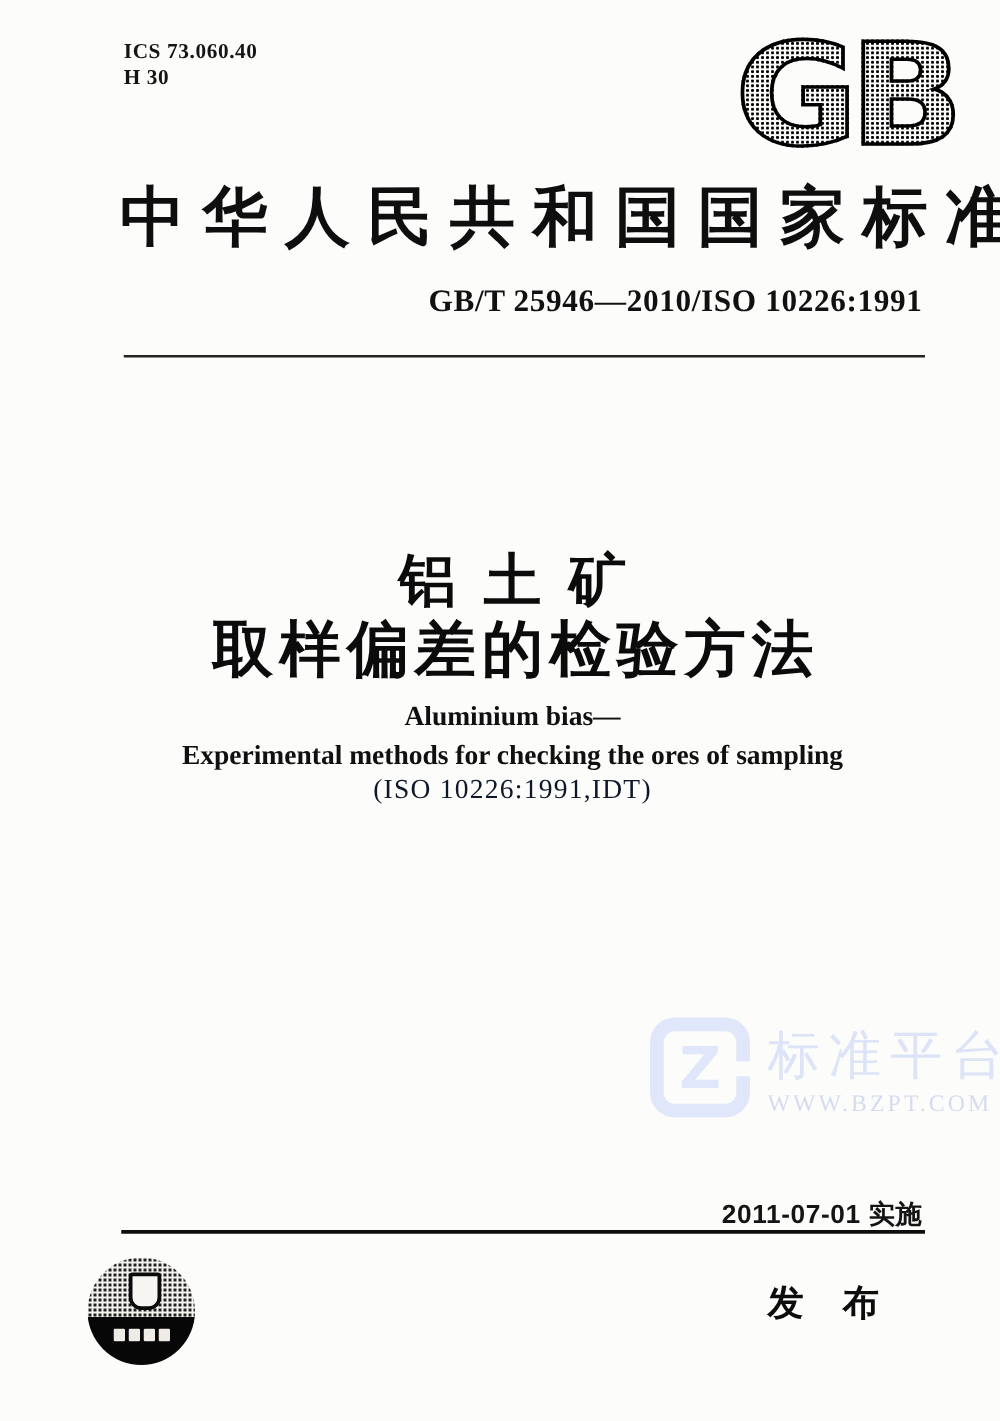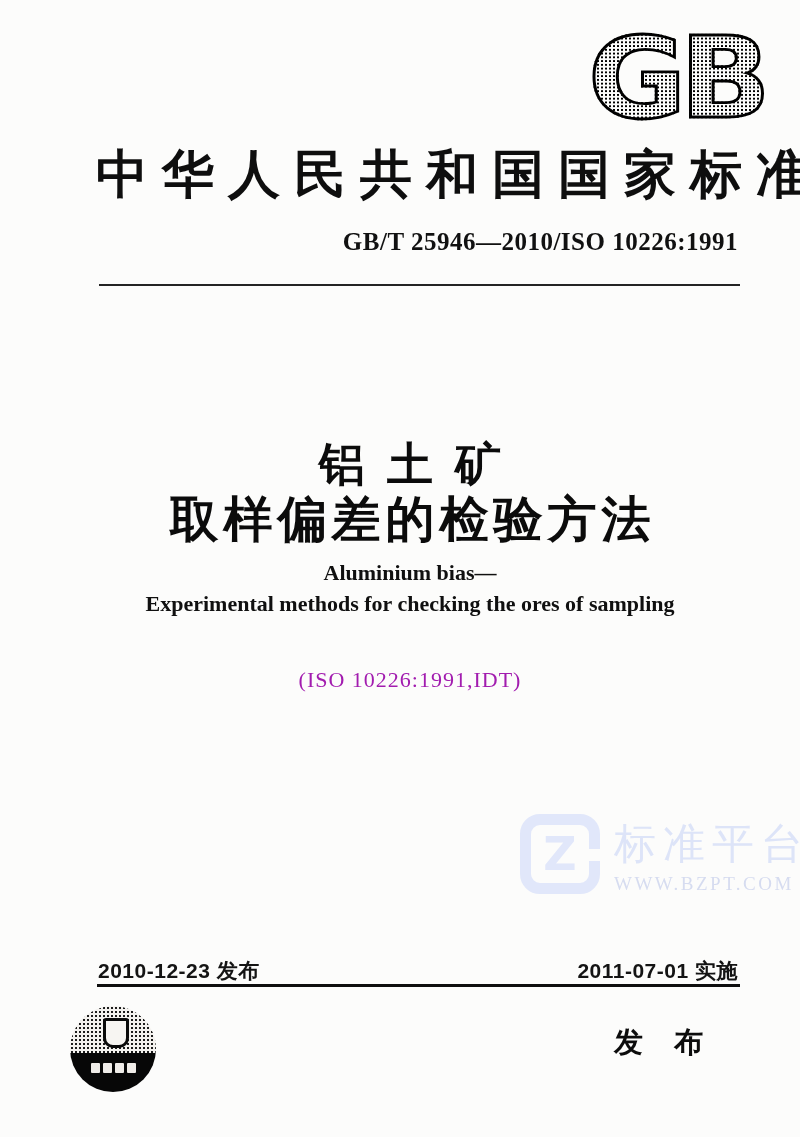--- a/index.html
+++ b/index.html
@@ -74,22 +74,22 @@
   }
   .title-en-1 {
     position: absolute; left: 0; right: 0; top: 560px;
     font-weight: bold; font-size: 22px; color: #101010;
   }
   .title-en-2 {
     position: absolute; left: 0; right: 0; top: 591px;
     font-weight: bold; font-size: 22px; color: #101010;
   }
   .iso-note {
-    position: absolute; left: 0; right: 0; top: 667px;
-    font-size: 22px; letter-spacing: 1px; color: #a21caf;
+    position: absolute; left: 0; right: 0; top: 618px;
+    font-size: 22px; letter-spacing: 1px; color: #0f172a;
   }
 
   
   .watermark {
     position: absolute; left: 520px; top: 814px;
     display: flex; align-items: flex-start; gap: 14px;
     user-select: none;
   }
   .wm-logo {
     width: 58px; height: 58px;
@@ -176,20 +176,24 @@
     font-weight: bold; font-size: 29px; letter-spacing: 12px;
     white-space: nowrap; color: #0c0c0c;
     font-family: "Liberation Serif", serif;
   }
 </style>
 </head>
 <body>
 
 <div class="page">
 
+  <div class="ics-block">
+    <div>ICS 73.060.40</div>
+    <div>H 30</div>
+  </div>
 
   <div class="gb-logo">GB</div>
 
   <div class="heading-cn">中华人民共和国国家标准</div>
 
   <div class="std-number">GB/T 25946—2010/ISO 10226:1991</div>
 
   <div class="rule-top"></div>
 
   <div class="title-wrap">
@@ -203,21 +207,20 @@
   <div class="watermark">
     <div class="wm-logo">
       <span class="wm-z">Z</span>
     </div>
     <div class="wm-text">
       <span class="wm-name">标准平台</span>
       <span class="wm-url">WWW.BZPT.COM</span>
     </div>
   </div>
 
-  <div class="date-issued">2010-12-23 发布</div>
   <div class="date-effective">2011-07-01 实施</div>
 
   <div class="rule-bottom"></div>
 
   <div class="emblem">
     <div class="emblem-shield"></div>
     <div class="emblem-marks">
       <span></span>
         <span></span>
         <span></span>

